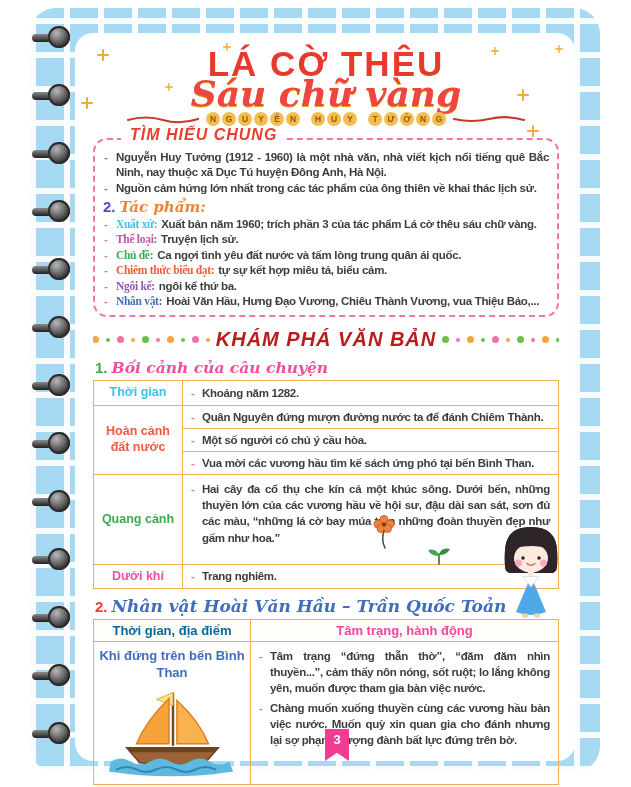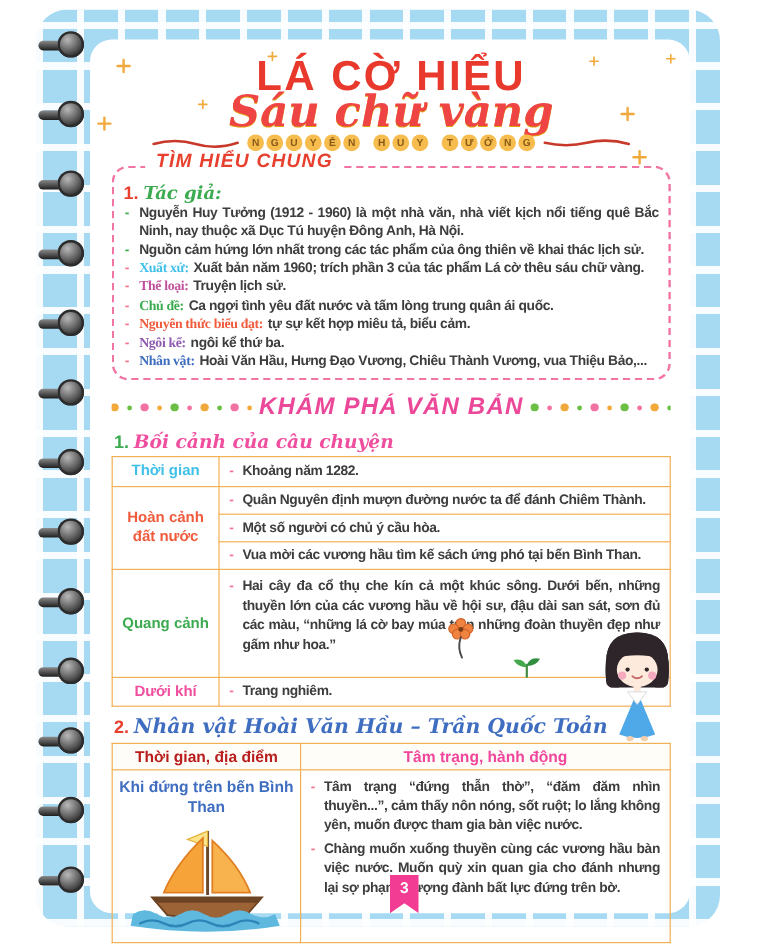--- a/index.html
+++ b/index.html
@@ -53,36 +53,36 @@
   .c-purple{color:#8f5ab0}.c-darkblue{color:#4a53b8}
 
   .bullet{position:relative;padding-left:13px;font-size:11.5px;line-height:1.34;font-weight:bold;
     color:#3d3d3d;text-align:justify;letter-spacing:-.3px;}
   .bullet .dash{position:absolute;left:1px;top:0;}
   .dash-green{color:#3cab50}.dash-pink{color:#f2738f}
   .lbl{margin-right:4px;font-family:Liberation Serif, serif;}
 
   
   .kp-header{display:flex;align-items:center;justify-content:center;margin-top:11px;overflow:hidden;}
-  .kp-title{color:#ec4899;font-weight:bold;font-style:italic;font-size:20px;letter-spacing:1px;white-space:nowrap;margin:0 6px;}
+  .kp-title{color:#b91c1c;font-weight:bold;font-style:italic;font-size:20px;letter-spacing:1px;white-space:nowrap;margin:0 6px;}
   .dots{display:flex;align-items:center;gap:7px;flex:1;overflow:hidden;}
   .dots.right{justify-content:flex-start}.dots.left{justify-content:flex-end}
   .dot{border-radius:50%;flex:none;}
 
   
   table{width:100%;border-collapse:collapse;margin-top:2px;}
   td,th{border:1.6px solid #f2b054;}
   td.lab{width:84px;text-align:center;font-weight:bold;font-size:12.5px;line-height:1.25;padding:4px 2px;}
   td.val{padding:3px 8px;vertical-align:middle;}
   .cellb{position:relative;padding-left:11px;font-size:11.5px;font-weight:bold;color:#3d3d3d;
     line-height:1.4;text-align:justify;letter-spacing:-.3px;}
   .cellb .dash{position:absolute;left:0;top:0;color:#f2738f;}
   .cellb + .cellb{margin-top:3px;}
   th{font-size:13px;padding:3px;background:#fffdf8;}
-  .th1{color:#b91c1c}.th2{color:#f0479c}
+  .th1{color:#0369a1}.th2{color:#f0479c}
   td.lab2{width:148px;text-align:center;vertical-align:top;padding:6px 4px 2px 4px;}
   .place{color:#3f6ec0;font-weight:bold;font-size:13px;line-height:1.3;}
   .boat{margin-top:4px;}
 
   
   .girl{position:absolute;left:418px;top:487px;z-index:5;}
   .flower{position:absolute;left:296px;top:481px;z-index:4;}
   .sprout{position:absolute;left:350px;top:513px;z-index:4;}
   .ribbon{position:absolute;left:250px;top:696px;width:24px;height:32px;background:#f23b93;
     clip-path:polygon(0 0,100% 0,100% 100%,50% 74%,0 100%);color:#fff;font-weight:bold;font-size:13px;
@@ -113,21 +113,21 @@
 
       <div class="sparkle" style="left:22px;top:16px"></div>
       <div class="sparkle sp-small" style="left:88px;top:48px"></div>
       <div class="sparkle sp-small" style="left:146px;top:8px"></div>
       <div class="sparkle" style="left:6px;top:64px"></div>
       <div class="sparkle sp-small" style="left:414px;top:12px"></div>
       <div class="sparkle" style="left:442px;top:56px"></div>
       <div class="sparkle sp-small" style="left:478px;top:10px"></div>
       <div class="sparkle" style="left:452px;top:92px"></div>
 
-      <div class="t-main">LÁ CỜ HIỂU</div>
+      <div class="t-main">LÁ CỜ THÊU</div>
       <div class="t-script">Sáu chữ vàng</div>
       <div class="author-row">
         <svg width="74" height="10" viewBox="0 0 74 10">
             <path d="M2 6 Q20 1 37 6 T72 5" stroke="#c8392b" stroke-width="2.2" fill="none" stroke-linecap="round"></path>
           </svg>
         <span id="author-letters" style="display:inline-flex;align-items:center;margin:0 5px;">
             <span class="circ">N</span>
             <span class="circ">G</span>
             <span class="circ">U</span>
             <span class="circ">Y</span>
@@ -145,48 +145,48 @@
             <span class="circ">G</span>
           </span>
         <svg width="74" height="10" viewBox="0 0 74 10">
             <path d="M2 5 Q20 9 37 5 T72 6" stroke="#c8392b" stroke-width="2.2" fill="none" stroke-linecap="round"></path>
           </svg>
       </div>
 
       <div class="box1">
         <div class="box1-title">TÌM HIỂU CHUNG</div>
 
-        <div class="subhead">
-          <span class="num c-red">1.</span>
-          <span class="cursive c-green" style="font-size:15px">Tác giả:</span>
-        </div>
         <div class="bullet">
           <span class="dash dash-green">-</span>
           <span>Nguyễn Huy Tưởng (1912 - 1960) là một nhà văn, nhà viết kịch nổi tiếng quê Bắc Ninh, nay thuộc xã Dục Tú huyện Đông Anh, Hà Nội.</span>
         </div>
         <div class="bullet">
           <span class="dash dash-green">-</span>
           <span>Nguồn cảm hứng lớn nhất trong các tác phẩm của ông thiên về khai thác lịch sử.</span>
         </div>
 
+        <div class="subhead">
+          <span class="num c-darkblue">2.</span>
+          <span class="cursive c-orange" style="font-size:15px">Tác phẩm:</span>
+        </div>
         <div class="bullet">
           <span class="dash dash-pink">-</span>
           <span class="lbl c-cyan">Xuất xứ:</span><span>Xuất bản năm 1960; trích phần 3 của tác phẩm Lá cờ thêu sáu chữ vàng.</span>
         </div>
         <div class="bullet">
           <span class="dash dash-pink">-</span>
           <span class="lbl c-magenta">Thể loại:</span><span>Truyện lịch sử.</span>
         </div>
         <div class="bullet">
           <span class="dash dash-pink">-</span>
           <span class="lbl c-green">Chủ đề:</span><span>Ca ngợi tình yêu đất nước và tấm lòng trung quân ái quốc.</span>
         </div>
         <div class="bullet">
           <span class="dash dash-pink">-</span>
-          <span class="lbl c-redorange">Nguyên thức biểu đạt:</span><span>tự sự kết hợp miêu tả, biểu cảm.</span>
+          <span class="lbl c-redorange">Chiêm thức biểu đạt:</span><span>tự sự kết hợp miêu tả, biểu cảm.</span>
         </div>
         <div class="bullet">
           <span class="dash dash-pink">-</span>
           <span class="lbl c-purple">Ngôi kể:</span><span>ngôi kể thứ ba.</span>
         </div>
         <div class="bullet">
           <span class="dash dash-pink">-</span>
           <span class="lbl c-blue">Nhân vật:</span><span>Hoài Văn Hầu, Hưng Đạo Vương, Chiêu Thành Vương, vua Thiệu Bảo,...</span>
         </div>
       </div>
@@ -228,21 +228,21 @@
         <tbody>
             <tr>
           <td class="lab c-cyan">Thời gian</td>
           <td class="val">
                 <div class="cellb"><span class="dash">-</span><span>Khoảng năm 1282.</span></div>
               </td>
         </tr>
         <tr>
           <td class="lab c-redorange" rowspan="3">Hoàn cảnh đất nước</td>
           <td class="val">
-                <div class="cellb"><span class="dash">-</span><span>Quân Nguyên định mượn đường nước ta để đánh Chiêm Thành.</span></div>
+                <div class="cellb"><span class="dash">-</span><span>Quân Nguyên đứng mượn đường nước ta để đánh Chiêm Thành.</span></div>
               </td>
         </tr>
         <tr>
           <td class="val">
                 <div class="cellb"><span class="dash">-</span><span>Một số người có chủ ý cầu hòa.</span></div>
               </td>
         </tr>
         <tr>
           <td class="val">
                 <div class="cellb"><span class="dash">-</span><span>Vua mời các vương hầu tìm kế sách ứng phó tại bến Bình Than.</span></div>

